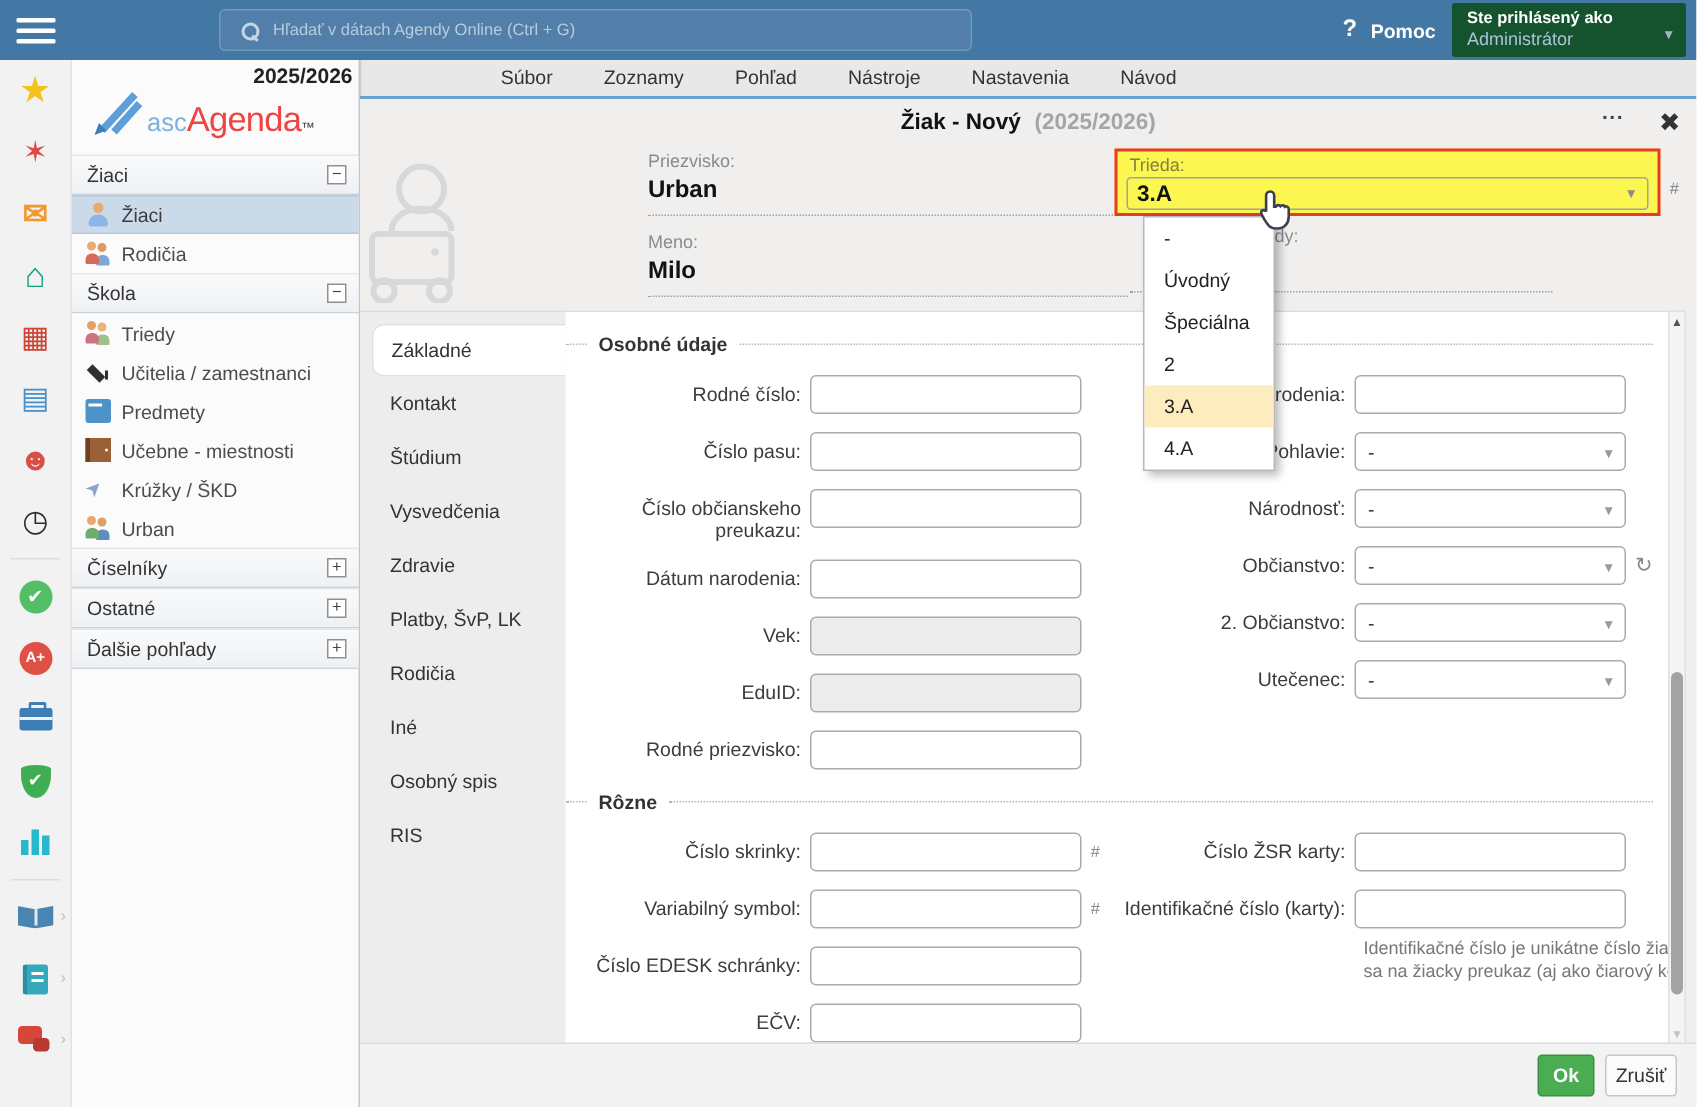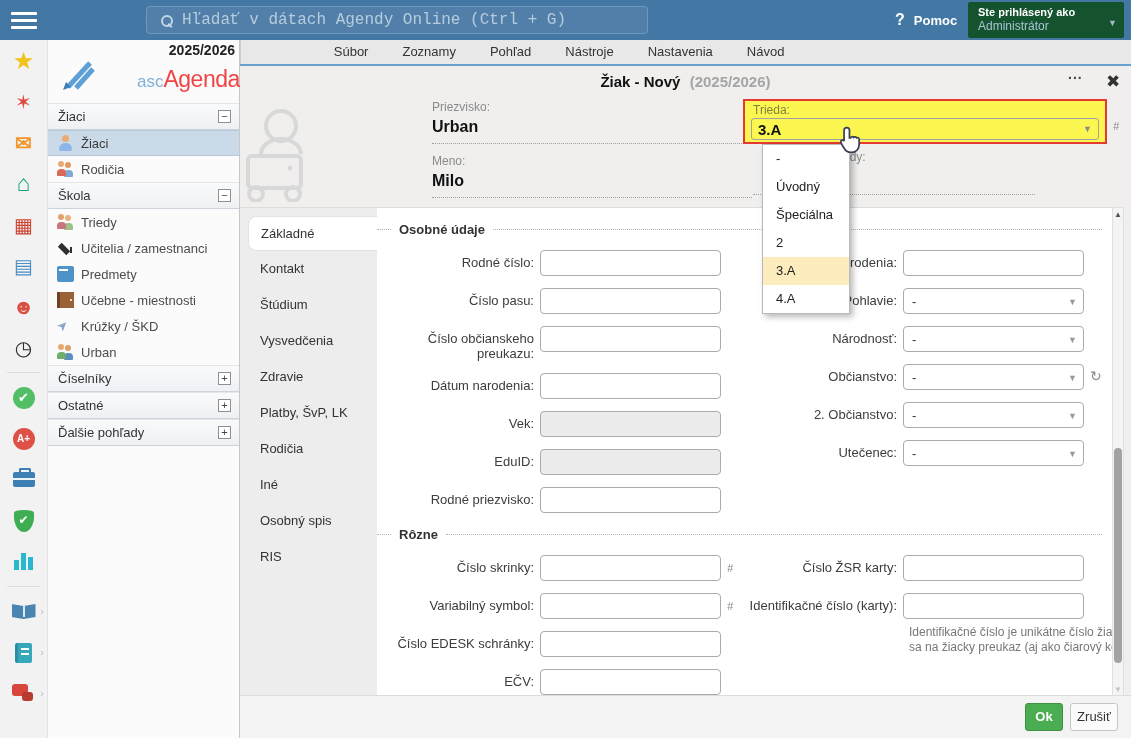--- a/index.html
+++ b/index.html
@@ -9,21 +9,21 @@
 
   
   .topbar{position:absolute;left:0;top:0;width:1131px;height:40px;background:#4478a4;display:flex;align-items:center;}
   .burger{width:48px;height:40px;display:flex;flex-direction:column;justify-content:center;align-items:center;gap:4px;cursor:pointer;}
   .burger i{width:26px;height:3px;background:#fff;border-radius:1px;}
   .searchbox{position:absolute;left:146px;top:6px;width:502px;height:28px;background:#53829e00;
     background:#517fa9;border:1px solid #6e9abc;border-radius:4px;display:flex;align-items:center;padding-left:14px;}
   .mag{position:relative;width:11px;height:11px;margin-right:10px;}
   .mag::before{content:"";position:absolute;left:0;top:0;width:8px;height:8px;border:2px solid #c3d6e4;border-radius:50%;}
   .mag::after{content:"";position:absolute;left:8px;top:8px;width:2px;height:5px;background:#c3d6e4;transform:rotate(-45deg);}
-  .searchbox span{color:#b7cddd;font-size:16px;font-family:Liberation Mono, monospace;}
+  .searchbox span{color:#b7cddd;font-size:11px;}
   .help{position:absolute;left:895px;top:0;height:40px;display:flex;align-items:center;color:#fff;font-weight:bold;}
   .help .q{font-size:16px;margin-right:9px;}
   .help .t{font-size:13px;}
   .userbox{position:absolute;left:968px;top:2px;width:156px;height:36px;background:#14532d;border-radius:2px;
     padding:3px 22px 3px 10px;color:#fff;cursor:pointer;}
   .userbox .l1{font-size:11px;font-weight:bold;line-height:14px;}
   .userbox .l2{font-size:12px;color:#a9c3d7;line-height:15px;}
   .userbox .chev{position:absolute;right:7px;top:16px;color:#9db6ca;font-size:9px;}
 
   
@@ -57,21 +57,21 @@
     background:repeating-linear-gradient(#fff 0 2px,transparent 2px 5px);}
   .g-chat{width:24px;height:20px;position:relative;}
   .g-chat::before{content:"";position:absolute;left:0;top:0;width:16px;height:12px;background:#d8453a;border-radius:3px;}
   .g-chat::after{content:"";position:absolute;left:10px;top:8px;width:11px;height:9px;background:#b73a30;border-radius:3px;}
 
   
   .sidebar{position:absolute;left:48px;top:40px;width:192px;height:698px;background:#fbfbfb;border-right:1px solid #c7c7c7;}
   .year{position:absolute;right:4px;top:2px;font-size:14px;font-weight:bold;color:#222;}
   .logo{position:absolute;left:12px;top:18px;display:flex;align-items:flex-end;}
   .logo svg{margin-right:2px;}
-  .logo .asc{color:#7fb0da;font-size:17px;line-height:17px;margin-left:39px;}
+  .logo .asc{color:#7fb0da;font-size:17px;line-height:17px;}
   .logo .agenda{color:#ef4444;font-size:23px;line-height:21px;letter-spacing:-0.5px;}
   .logo .tm{color:#2e2e2e;font-size:9px;vertical-align:top;line-height:10px;}
   .smenu{position:absolute;left:0;top:63px;width:191px;}
   .shead{height:27px;display:flex;align-items:center;padding:0 8px 0 10px;font-size:13px;color:#333;
     background:linear-gradient(#f9fafb,#eef1f4);border-top:1px solid #e4e7ea;border-bottom:1px solid #ccd3da;cursor:pointer;}
   .shead .lbl{flex:1;}
   .m-box{width:13px;height:13px;border:1px solid #8f8f8f;background:#fff;font-size:11px;line-height:11px;text-align:center;color:#444;}
   .sitem{height:26px;display:flex;align-items:center;padding-left:9px;font-size:13px;color:#4c4c4c;cursor:pointer;background:#fbfbfb;}
   .sitem.selected{background:#cbdae9;border-top:1px solid #b5c9da;border-bottom:1px solid #b5c9da;color:#3c3c3c;}
   .sitem .sic{width:17px;height:16px;margin-right:7px;position:relative;flex:0 0 17px;}

